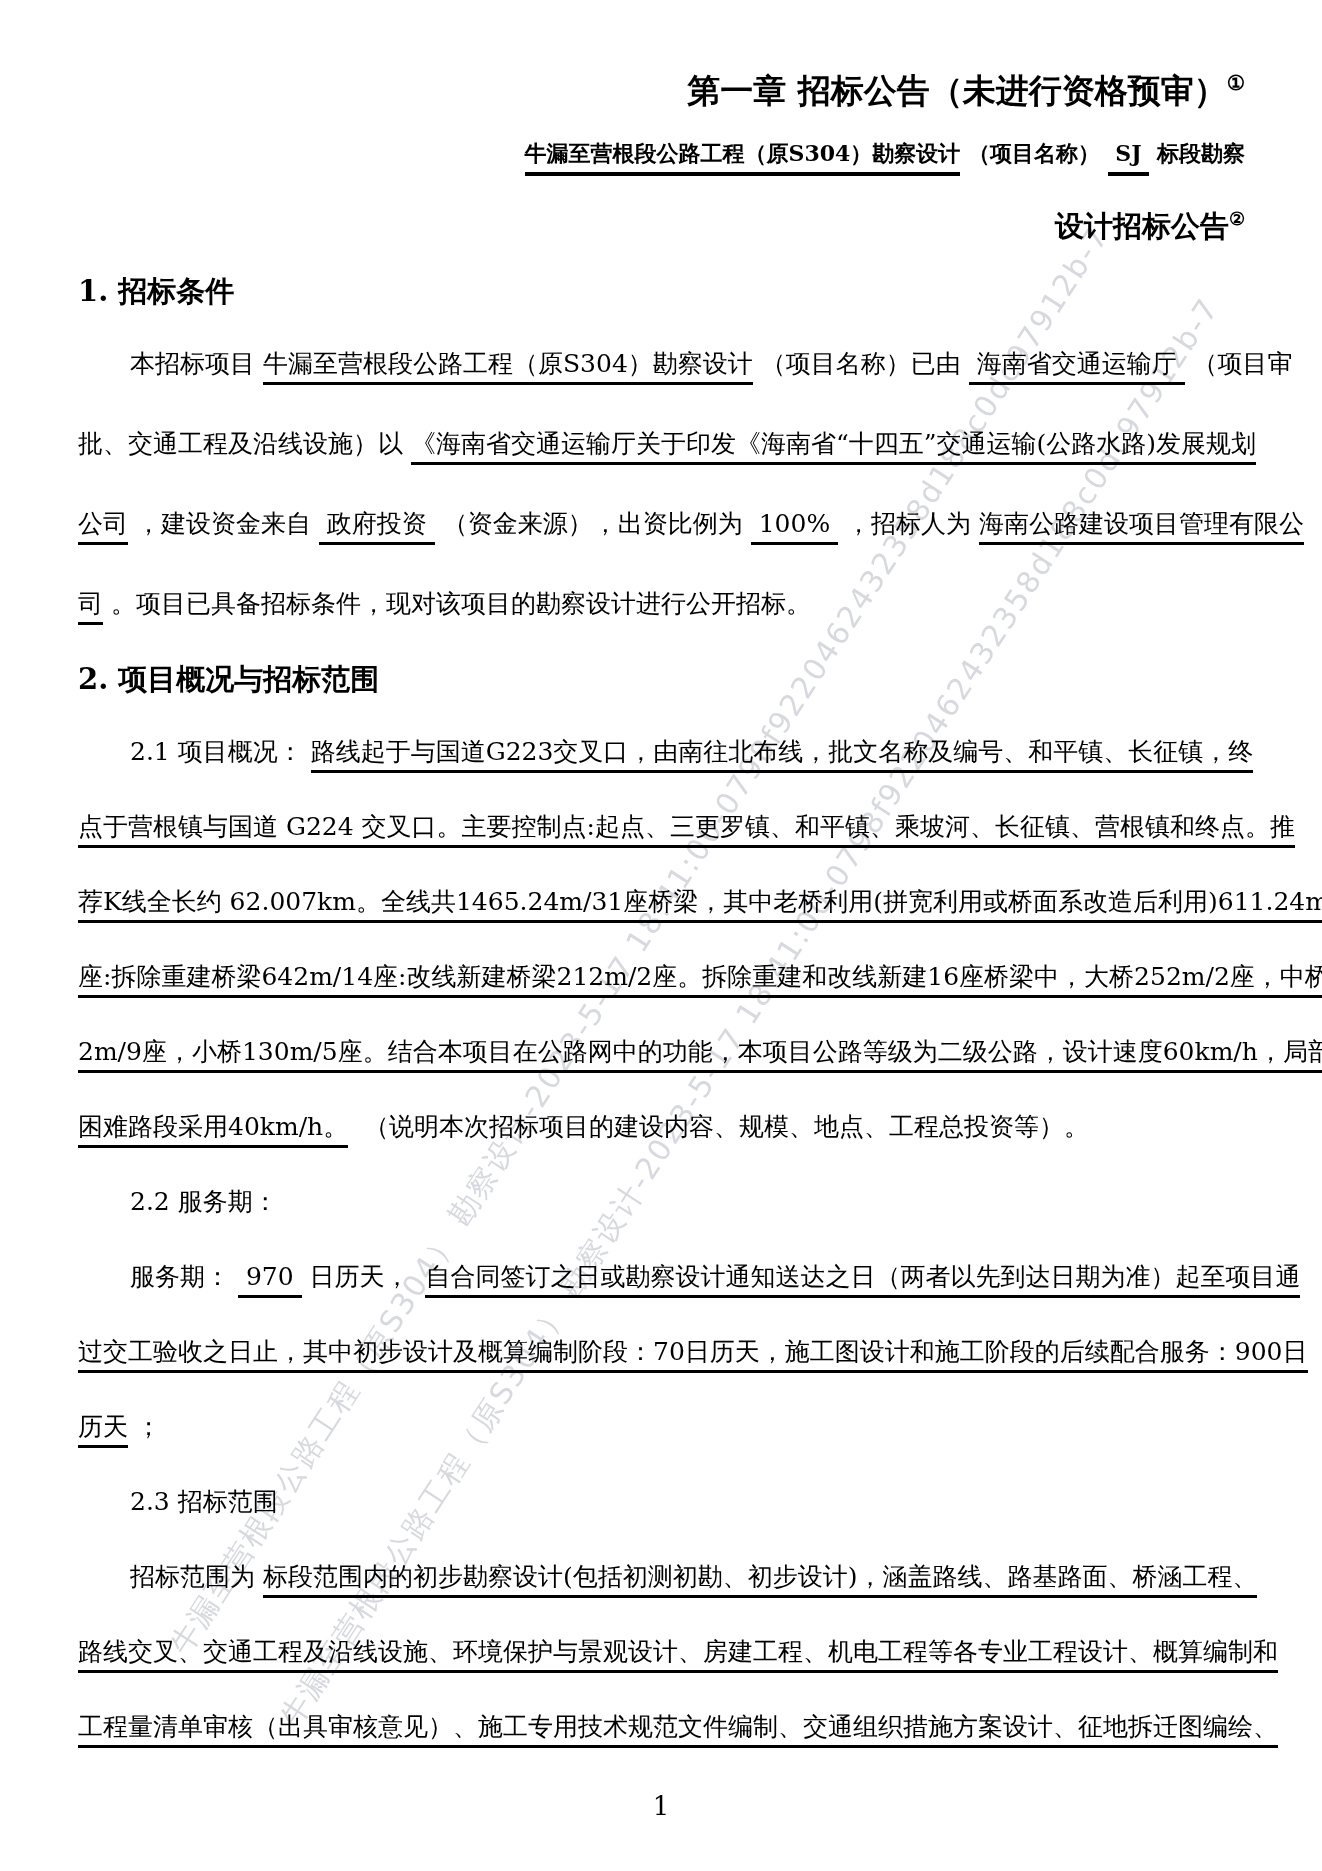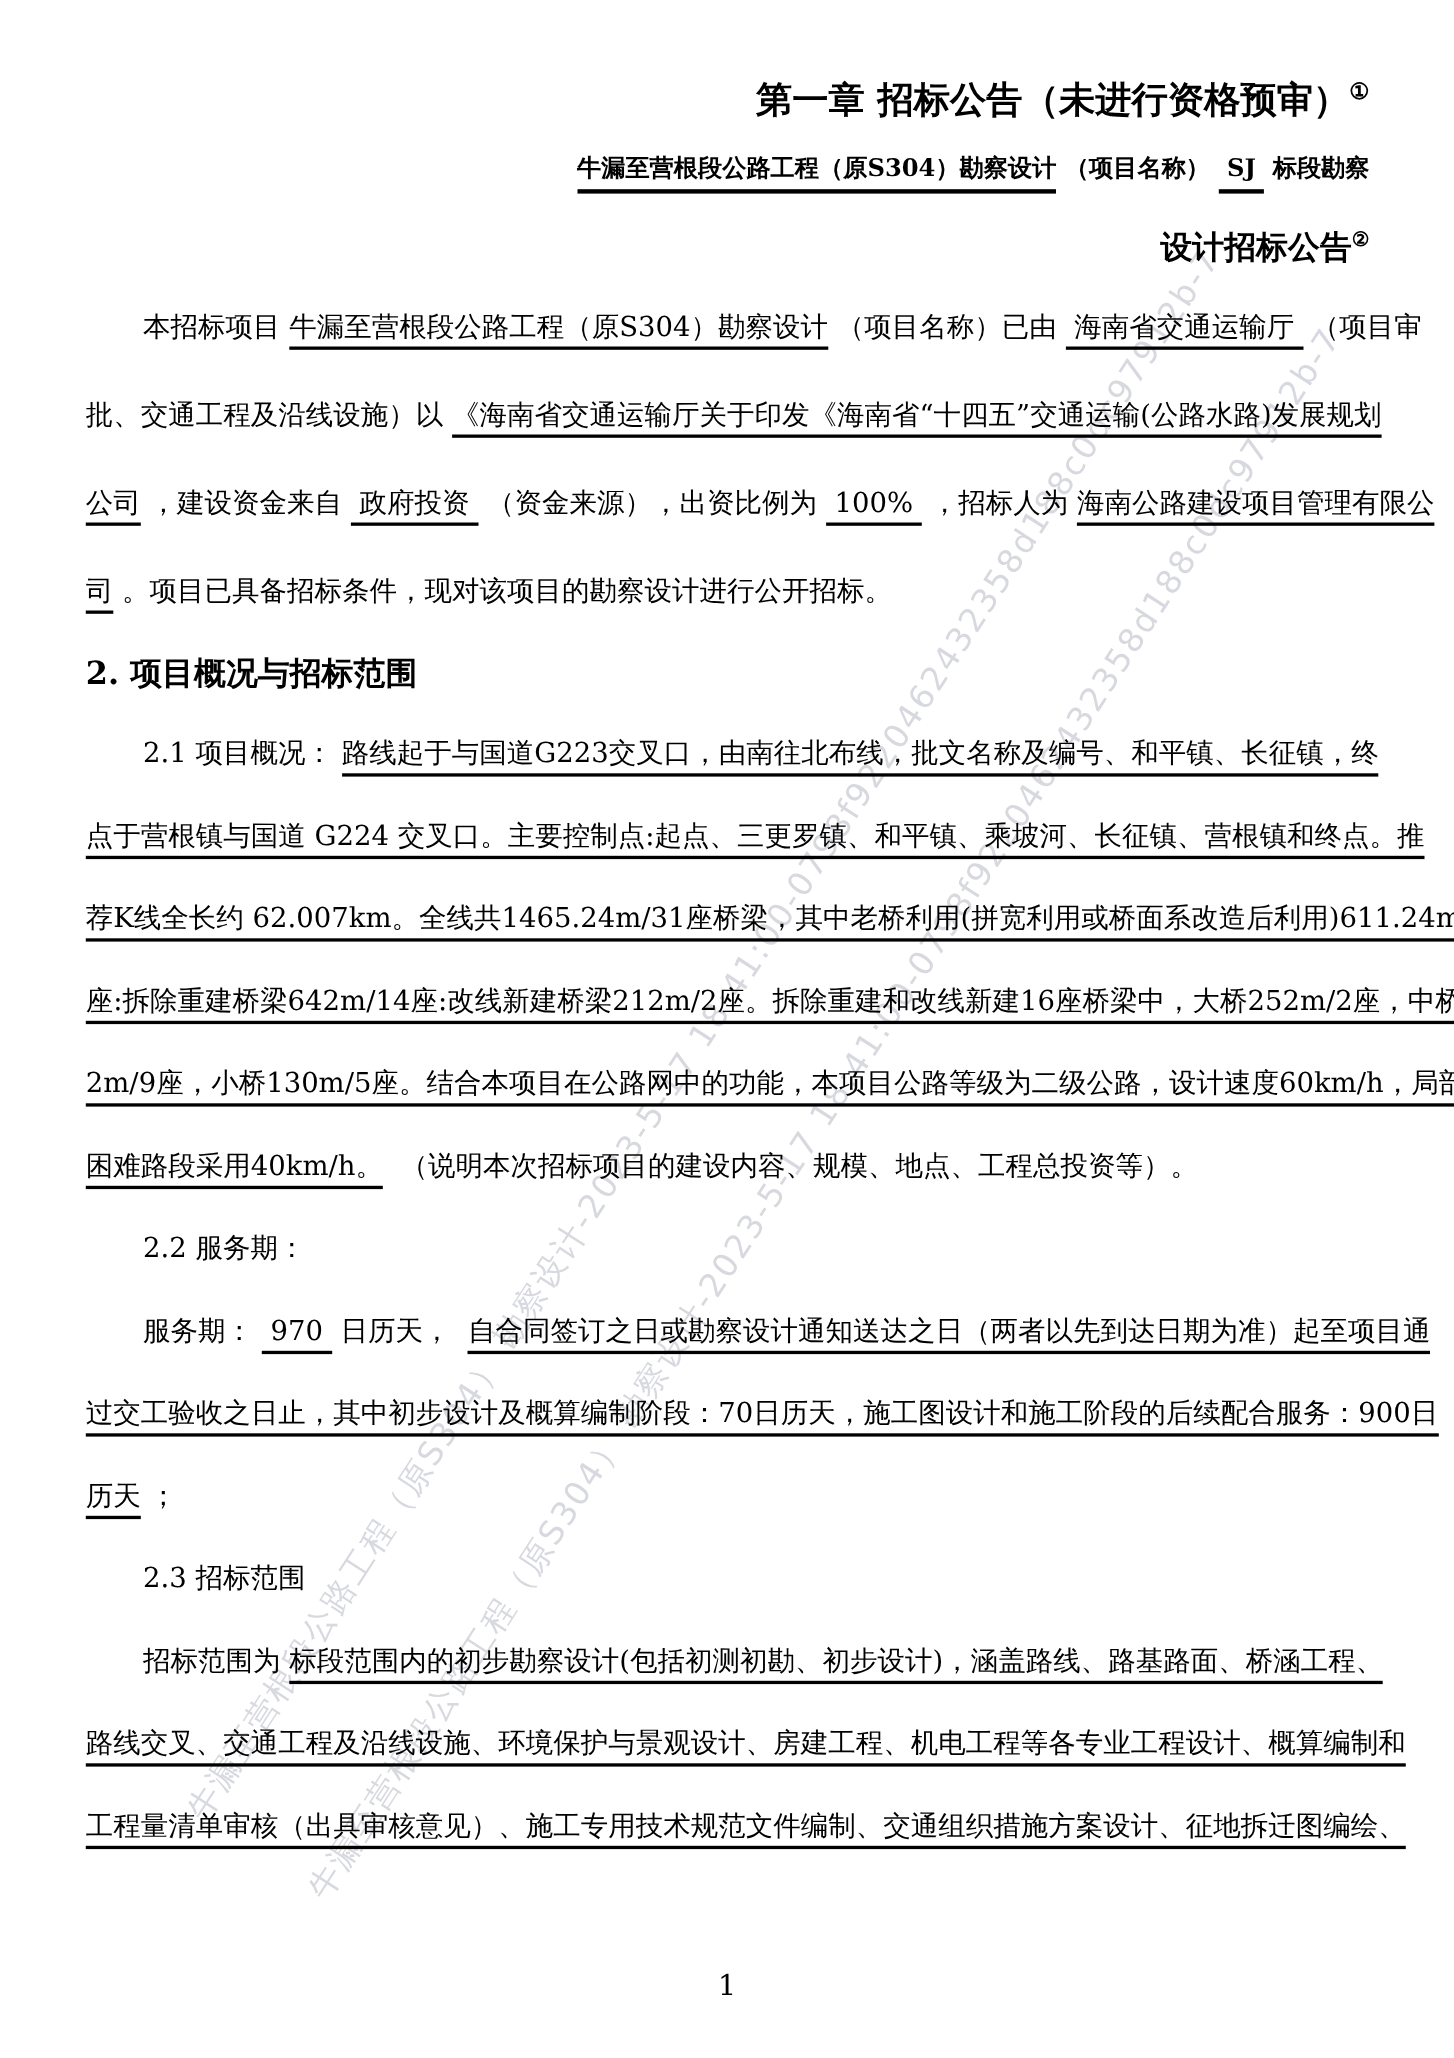--- a/index.html
+++ b/index.html
@@ -54,20 +54,21 @@
 
   <div class="watermark wm1" style="color: rgb(194, 197, 207);">牛漏至营根段公路工程（原S304） 勘察设计-2023-5-17 18:41:00-0798f9220462432358d188c0dc97912b-7</div>
   <div class="watermark wm2" style="color: rgb(194, 197, 207);">牛漏至营根段公路工程（原S304） 勘察设计-2023-5-17 18:41:00-0798f9220462432358d188c0dc97912b-7</div>
 
   <div class="content">
 
     <div class="tline t1"><span class="">第一章 招标公告（未进行资格预审）</span><span class=" sup">①</span></div>
     <div class="tline t2"><span class="u">牛漏至营根段公路工程（原S304）勘察设计</span><span class="">&nbsp;（项目名称）&nbsp;</span><span class="u">&nbsp;SJ&nbsp;</span><span class="">&nbsp;标段勘察</span></div>
     <div class="tline t3"><span class="">设计招标公告</span><span class=" sup">②</span></div>
 
+    <div class="h">1. 招标条件</div>
 
     <div class="p1">
         <div class="line ind"><span class="">本招标项目 </span><span class="u">牛漏至营根段公路工程（原S304）勘察设计</span><span class="">&nbsp;（项目名称）已由 </span><span class="u">&nbsp;海南省交通运输厅&nbsp;</span><span class="">&nbsp;（项目审</span></div>
         <div class="line"><span class="">批、交通工程及沿线设施）以 </span><span class="u">《海南省交通运输厅关于印发《海南省“十四五”交通运输(公路水路)发展规划</span></div>
         <div class="line"><span class="u">公司</span><span class=""> ，建设资金来自 </span><span class="u">&nbsp;政府投资&nbsp;</span><span class="">&nbsp;（资金来源），出资比例为 </span><span class="u">&nbsp;100%&nbsp;</span><span class="">&nbsp;，招标人为 </span><span class="u">海南公路建设项目管理有限公</span></div>
         <div class="line"><span class="u">司</span><span class=""> 。项目已具备招标条件，现对该项目的勘察设计进行公开招标。</span></div>
       </div>
 
     <div class="h h2">2. 项目概况与招标范围</div>
 

